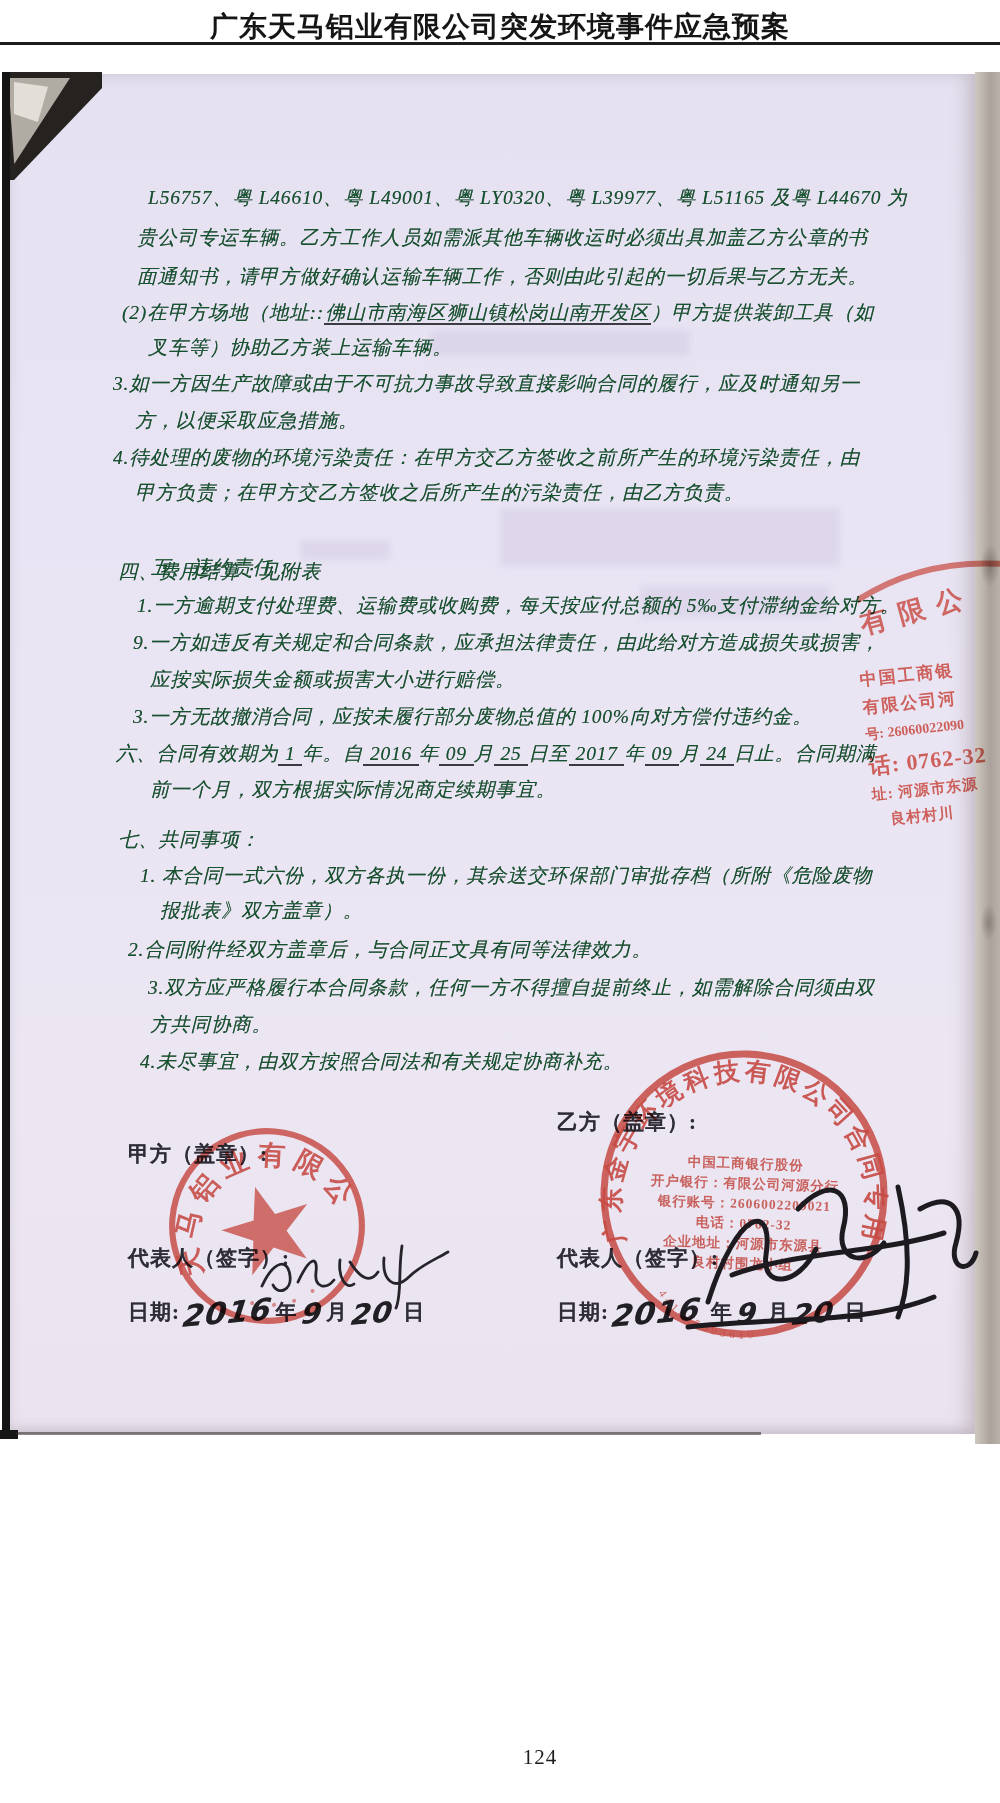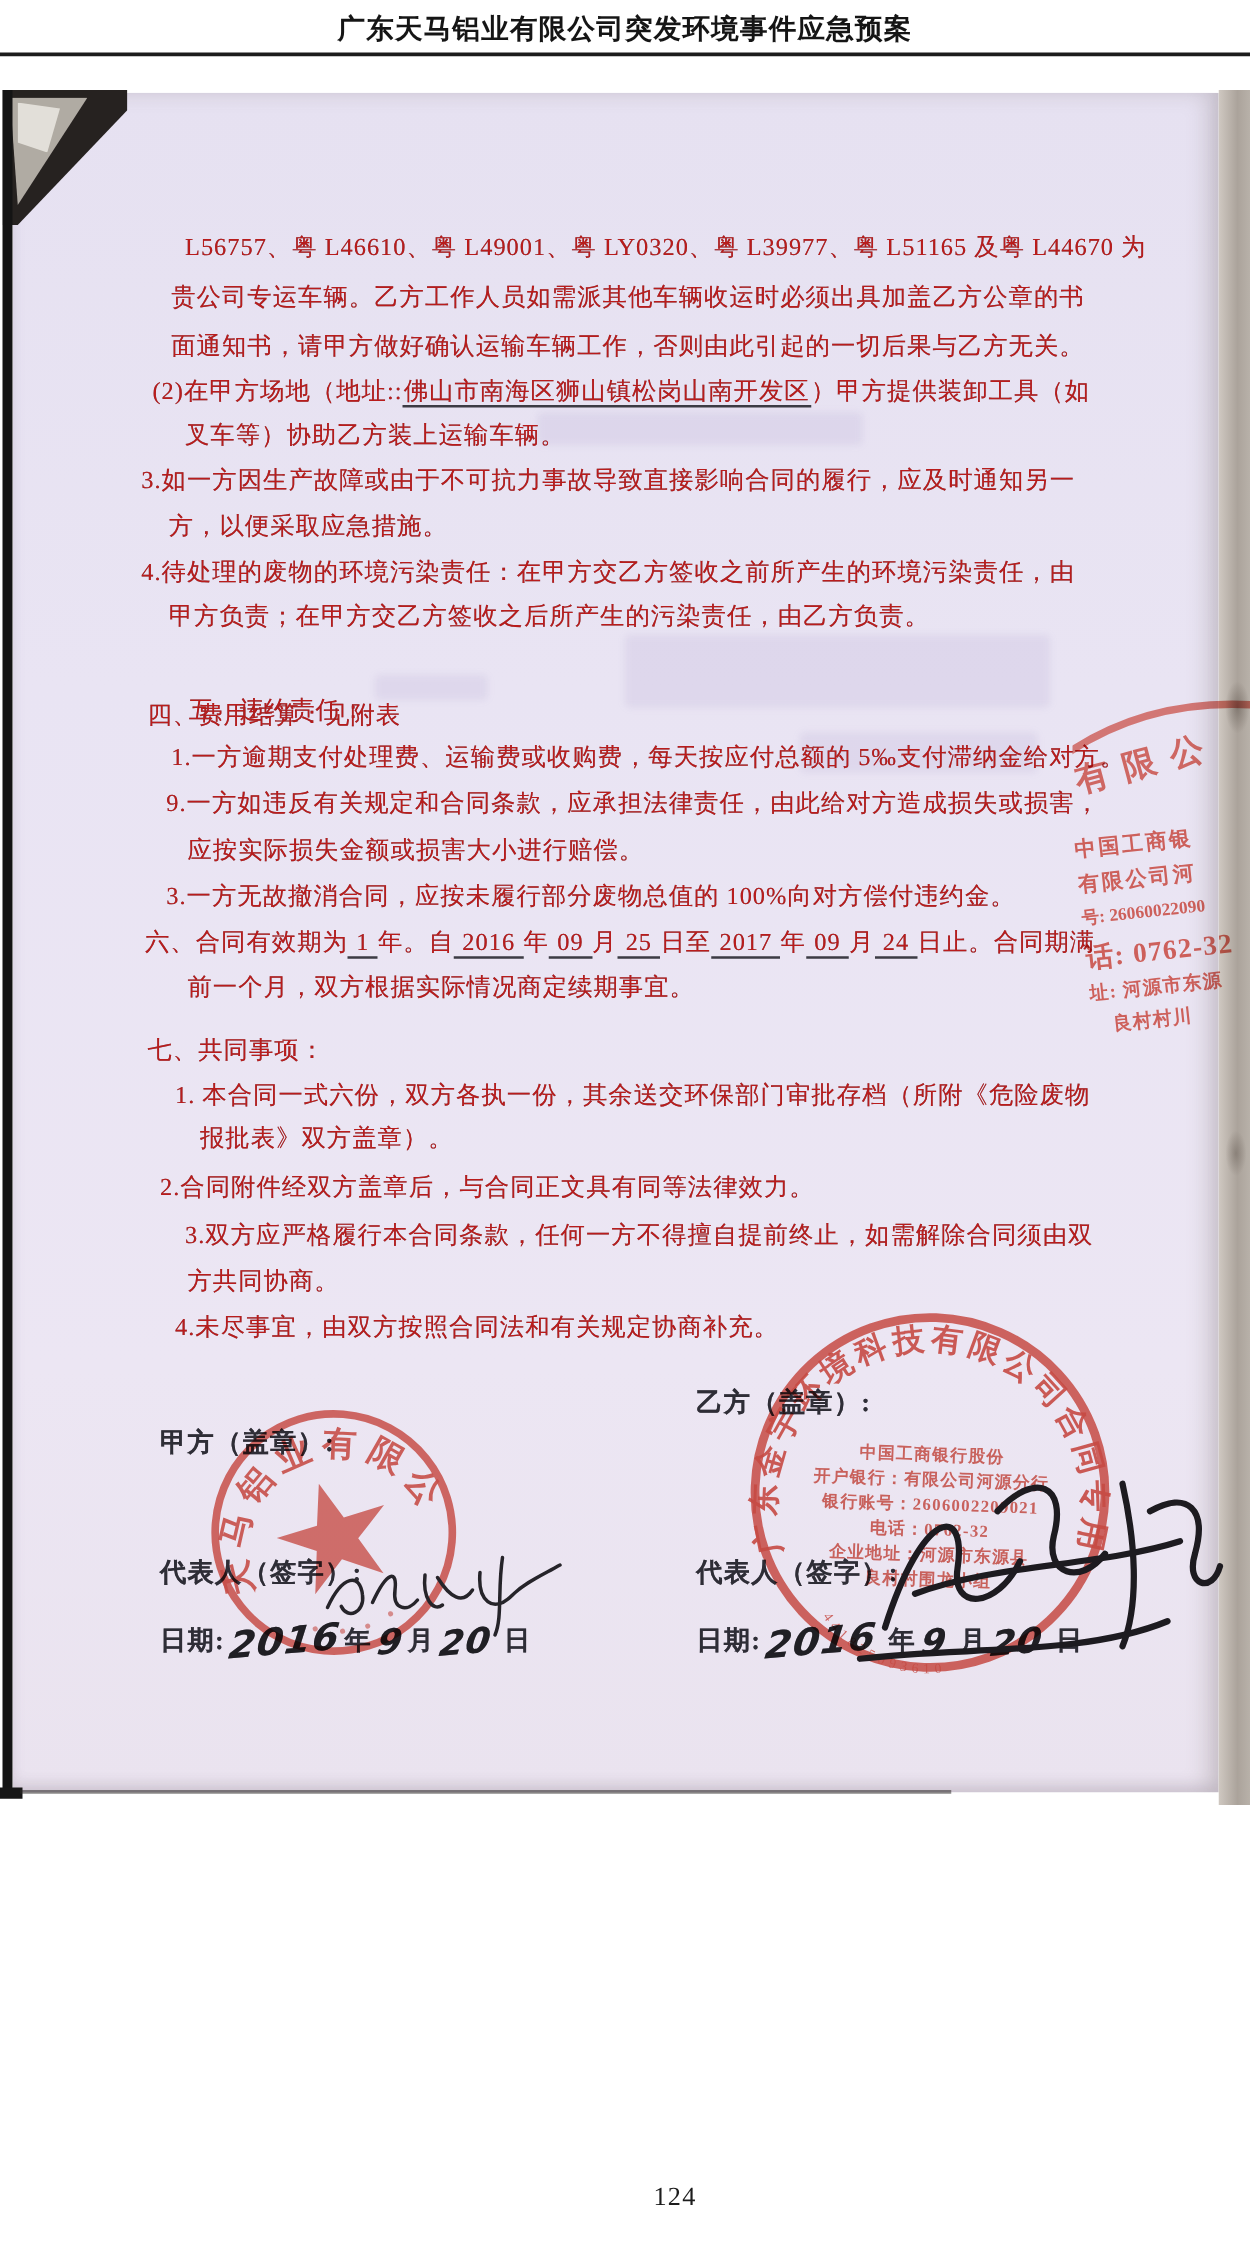--- a/index.html
+++ b/index.html
@@ -1,20 +1,20 @@
 <!DOCTYPE html>
 <html><head>
 <meta charset="utf-8">
 <style>
   html,body{margin:0;padding:0;background:#ffffff;}
   .page{position:relative;width:1000px;height:1803px;background:#ffffff;overflow:hidden;
         font-family:"Liberation Serif",serif;}
   
   .doc-title{position:absolute;top:8px;left:0;width:100%;text-align:center;
-             font-size:22px;font-weight:bold;color:#151515;letter-spacing:1px;}
+             font-size:28px;font-weight:bold;color:#151515;letter-spacing:1px;}
   .header-rule{position:absolute;top:42px;left:0;width:100%;height:3px;background:#1c1c1c;}
   
   .scan{position:absolute;top:72px;left:0;width:1000px;height:1378px;}
   .paper{position:absolute;left:10px;top:2px;width:965px;height:1360px;
          background:linear-gradient(180deg,#e6e1f1 0%,#e9e4f3 35%,#ece6f3 75%,#eae3ef 100%);
          clip-path:polygon(92px 0,100% 0,100% 100%,0 100%,0 102px);
          box-shadow:inset -10px 0 16px rgba(110,100,95,.22), inset 0 -6px 10px rgba(120,100,130,.15);}
   .frame-left{position:absolute;left:2px;top:0;width:8px;height:1366px;background:#141414;}
   .corner-dark{position:absolute;left:2px;top:0;width:100px;height:108px;background:#262220;
                clip-path:polygon(0 0,100% 0,100% 16px,8px 104%,0 100%);}
@@ -25,22 +25,22 @@
   .bottom-nub{position:absolute;left:0;top:1358px;width:18px;height:9px;background:#161616;}
   .bottom-line{position:absolute;left:16px;top:1360px;width:745px;height:3px;background:rgba(45,42,40,.55);}
   .right-strip{position:absolute;left:975px;top:0;width:25px;height:1372px;
                background:
                  radial-gradient(14px 30px at 60% 36%,rgba(90,80,72,.5),rgba(0,0,0,0) 70%),
                  radial-gradient(12px 26px at 55% 62%,rgba(96,86,78,.45),rgba(0,0,0,0) 70%),
                  linear-gradient(90deg,#cfc8c1,#aba39b 60%,#b8b1a9);}
   
   .ghost{position:absolute;background:rgba(125,105,175,.10);filter:blur(3px);border-radius:4px;}
   
-  .cl{position:absolute;font-size:19.5px;letter-spacing:.8px;color:#b91c1c;white-space:nowrap;
-      text-shadow:0 0 .5px rgba(52,51,60,.6);}
+  .cl{position:absolute;font-size:19.5px;letter-spacing:.8px;color:#14532d;white-space:nowrap;
+      text-shadow:0 0 .5px rgba(52,51,60,.6);font-style:italic;}
   .u{border-bottom:2px solid #3c3b44;padding:0 1px;}
   
   .sig-label{position:absolute;font-size:21px;font-weight:bold;color:#2e2d36;letter-spacing:1px;white-space:nowrap;
              text-shadow:0 0 .5px rgba(46,45,54,.6);}
   .hand{display:inline-block;font-family:"DejaVu Sans",sans-serif;font-style:italic;
         font-size:30px;color:#201f24;transform:skewX(-12deg) rotate(-5deg);
         margin:0 4px;line-height:20px;vertical-align:-4px;}
   .hand.small{font-size:28px;}
   
   .stamp{position:absolute;mix-blend-mode:multiply;}

